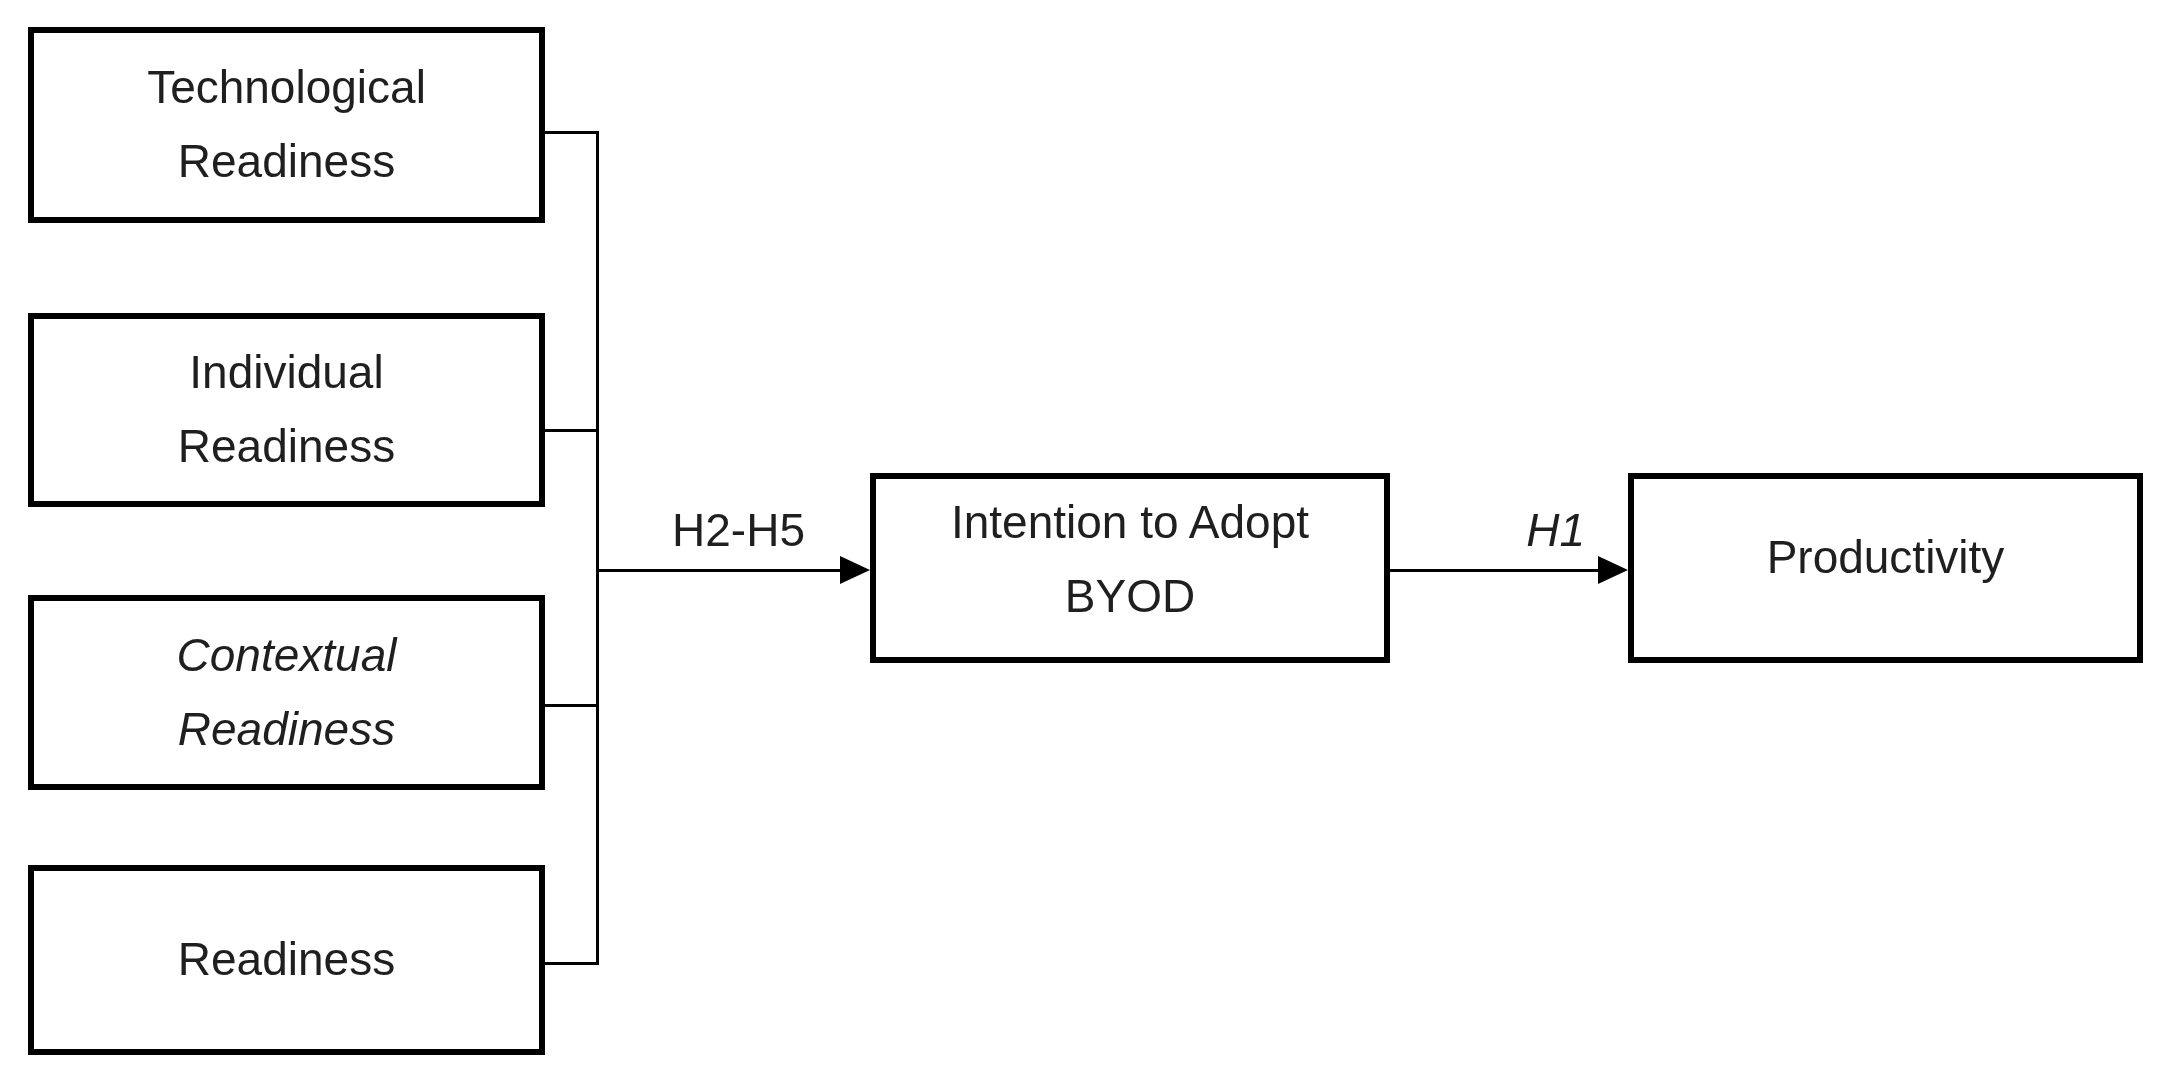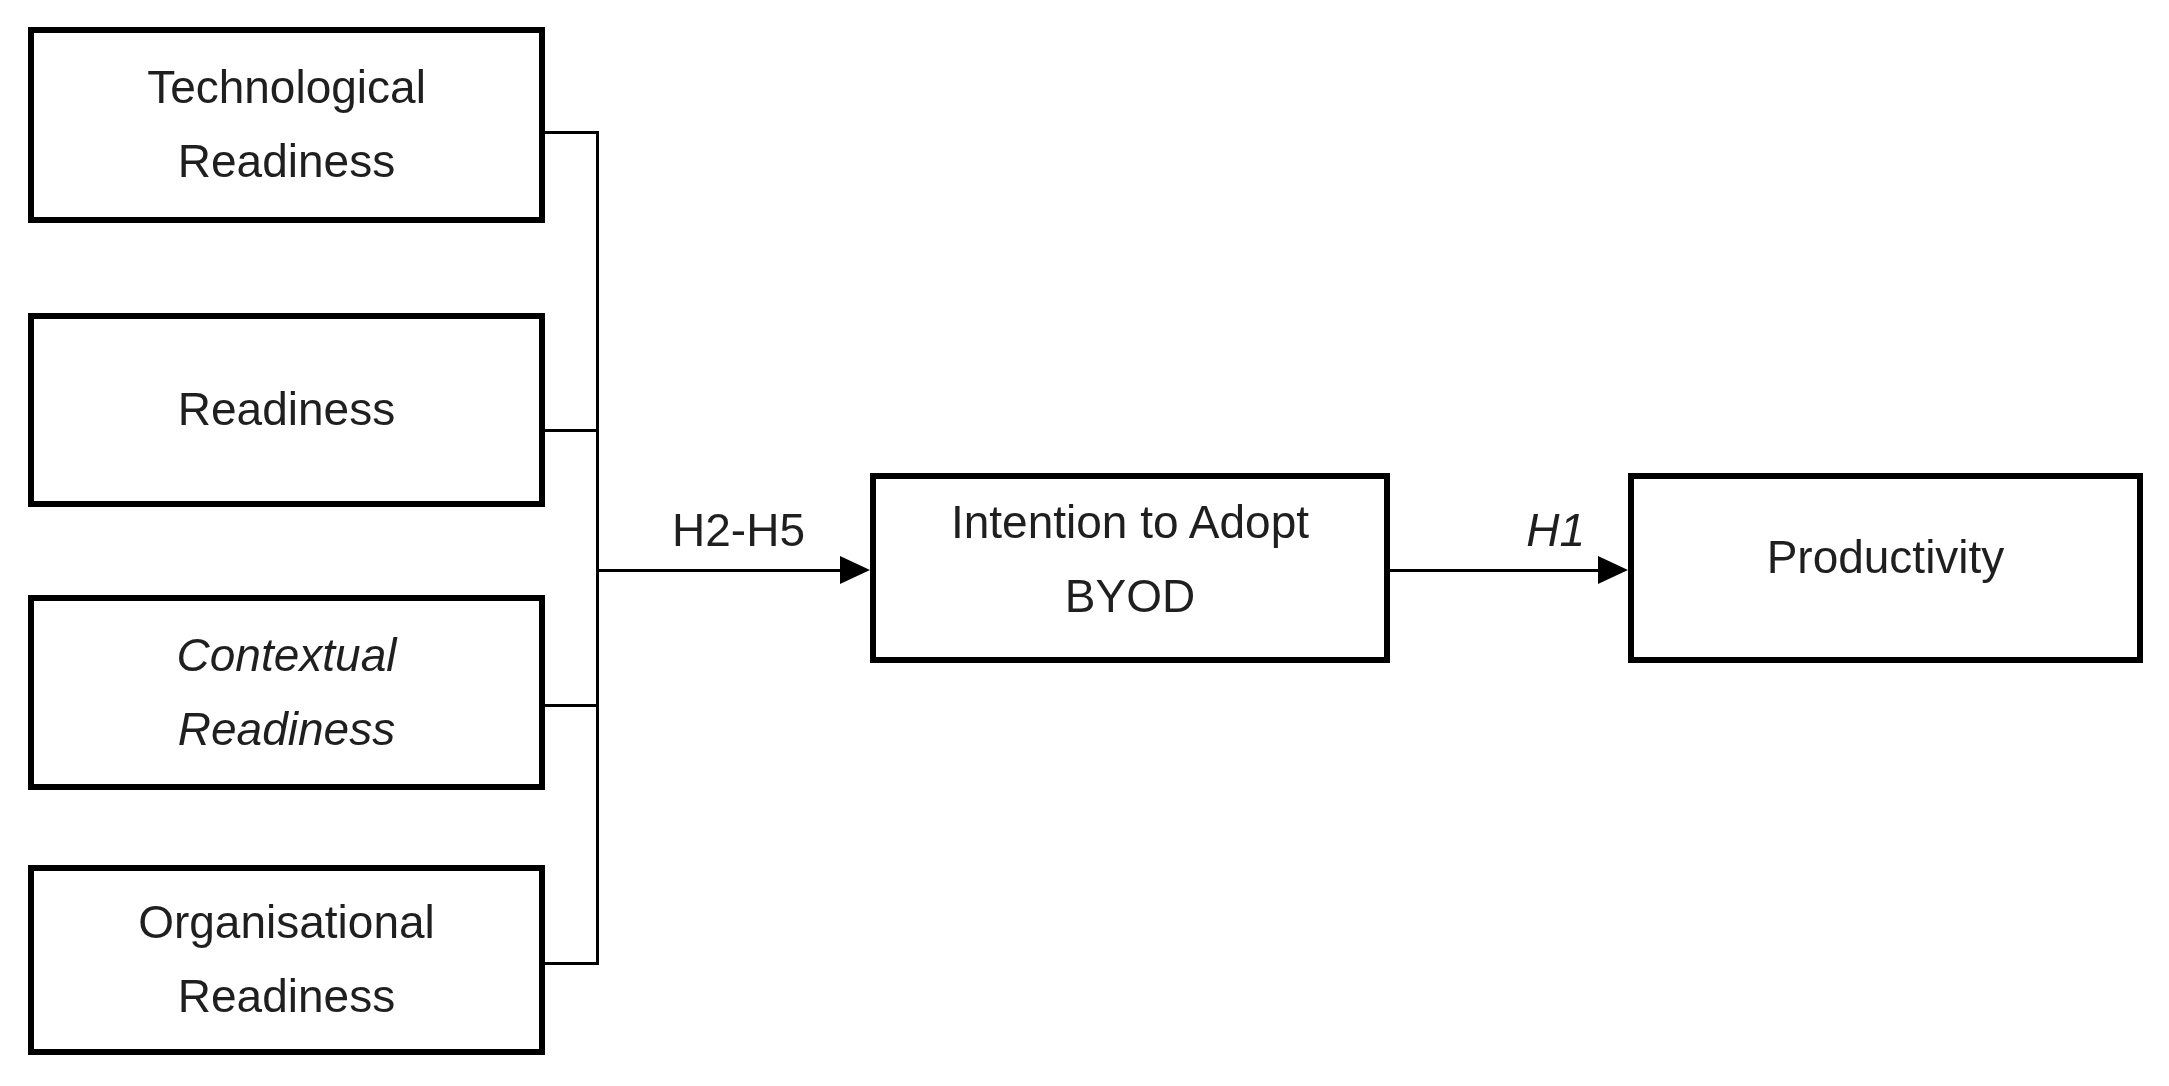--- a/index.html
+++ b/index.html
@@ -85,30 +85,30 @@
 <body>
 
 <div class="canvas">
 
   <div class="box" id="box-technological">
     <span>Technological</span>
     <span>Readiness</span>
   </div>
 
   <div class="box" id="box-individual">
+    <span>Individual</span>
     <span>Readiness</span>
   </div>
 
   <div class="box" id="box-contextual">
     <span>Contextual</span>
     <span>Readiness</span>
   </div>
 
   <div class="box" id="box-organisational">
-    <span>Organisational</span>
     <span>Readiness</span>
   </div>
 
   <div class="line" id="stub-technological"></div>
   <div class="line" id="stub-individual"></div>
   <div class="line" id="stub-contextual"></div>
   <div class="line" id="stub-organisational"></div>
 
   <div class="line" id="fanin-vertical"></div>
 

